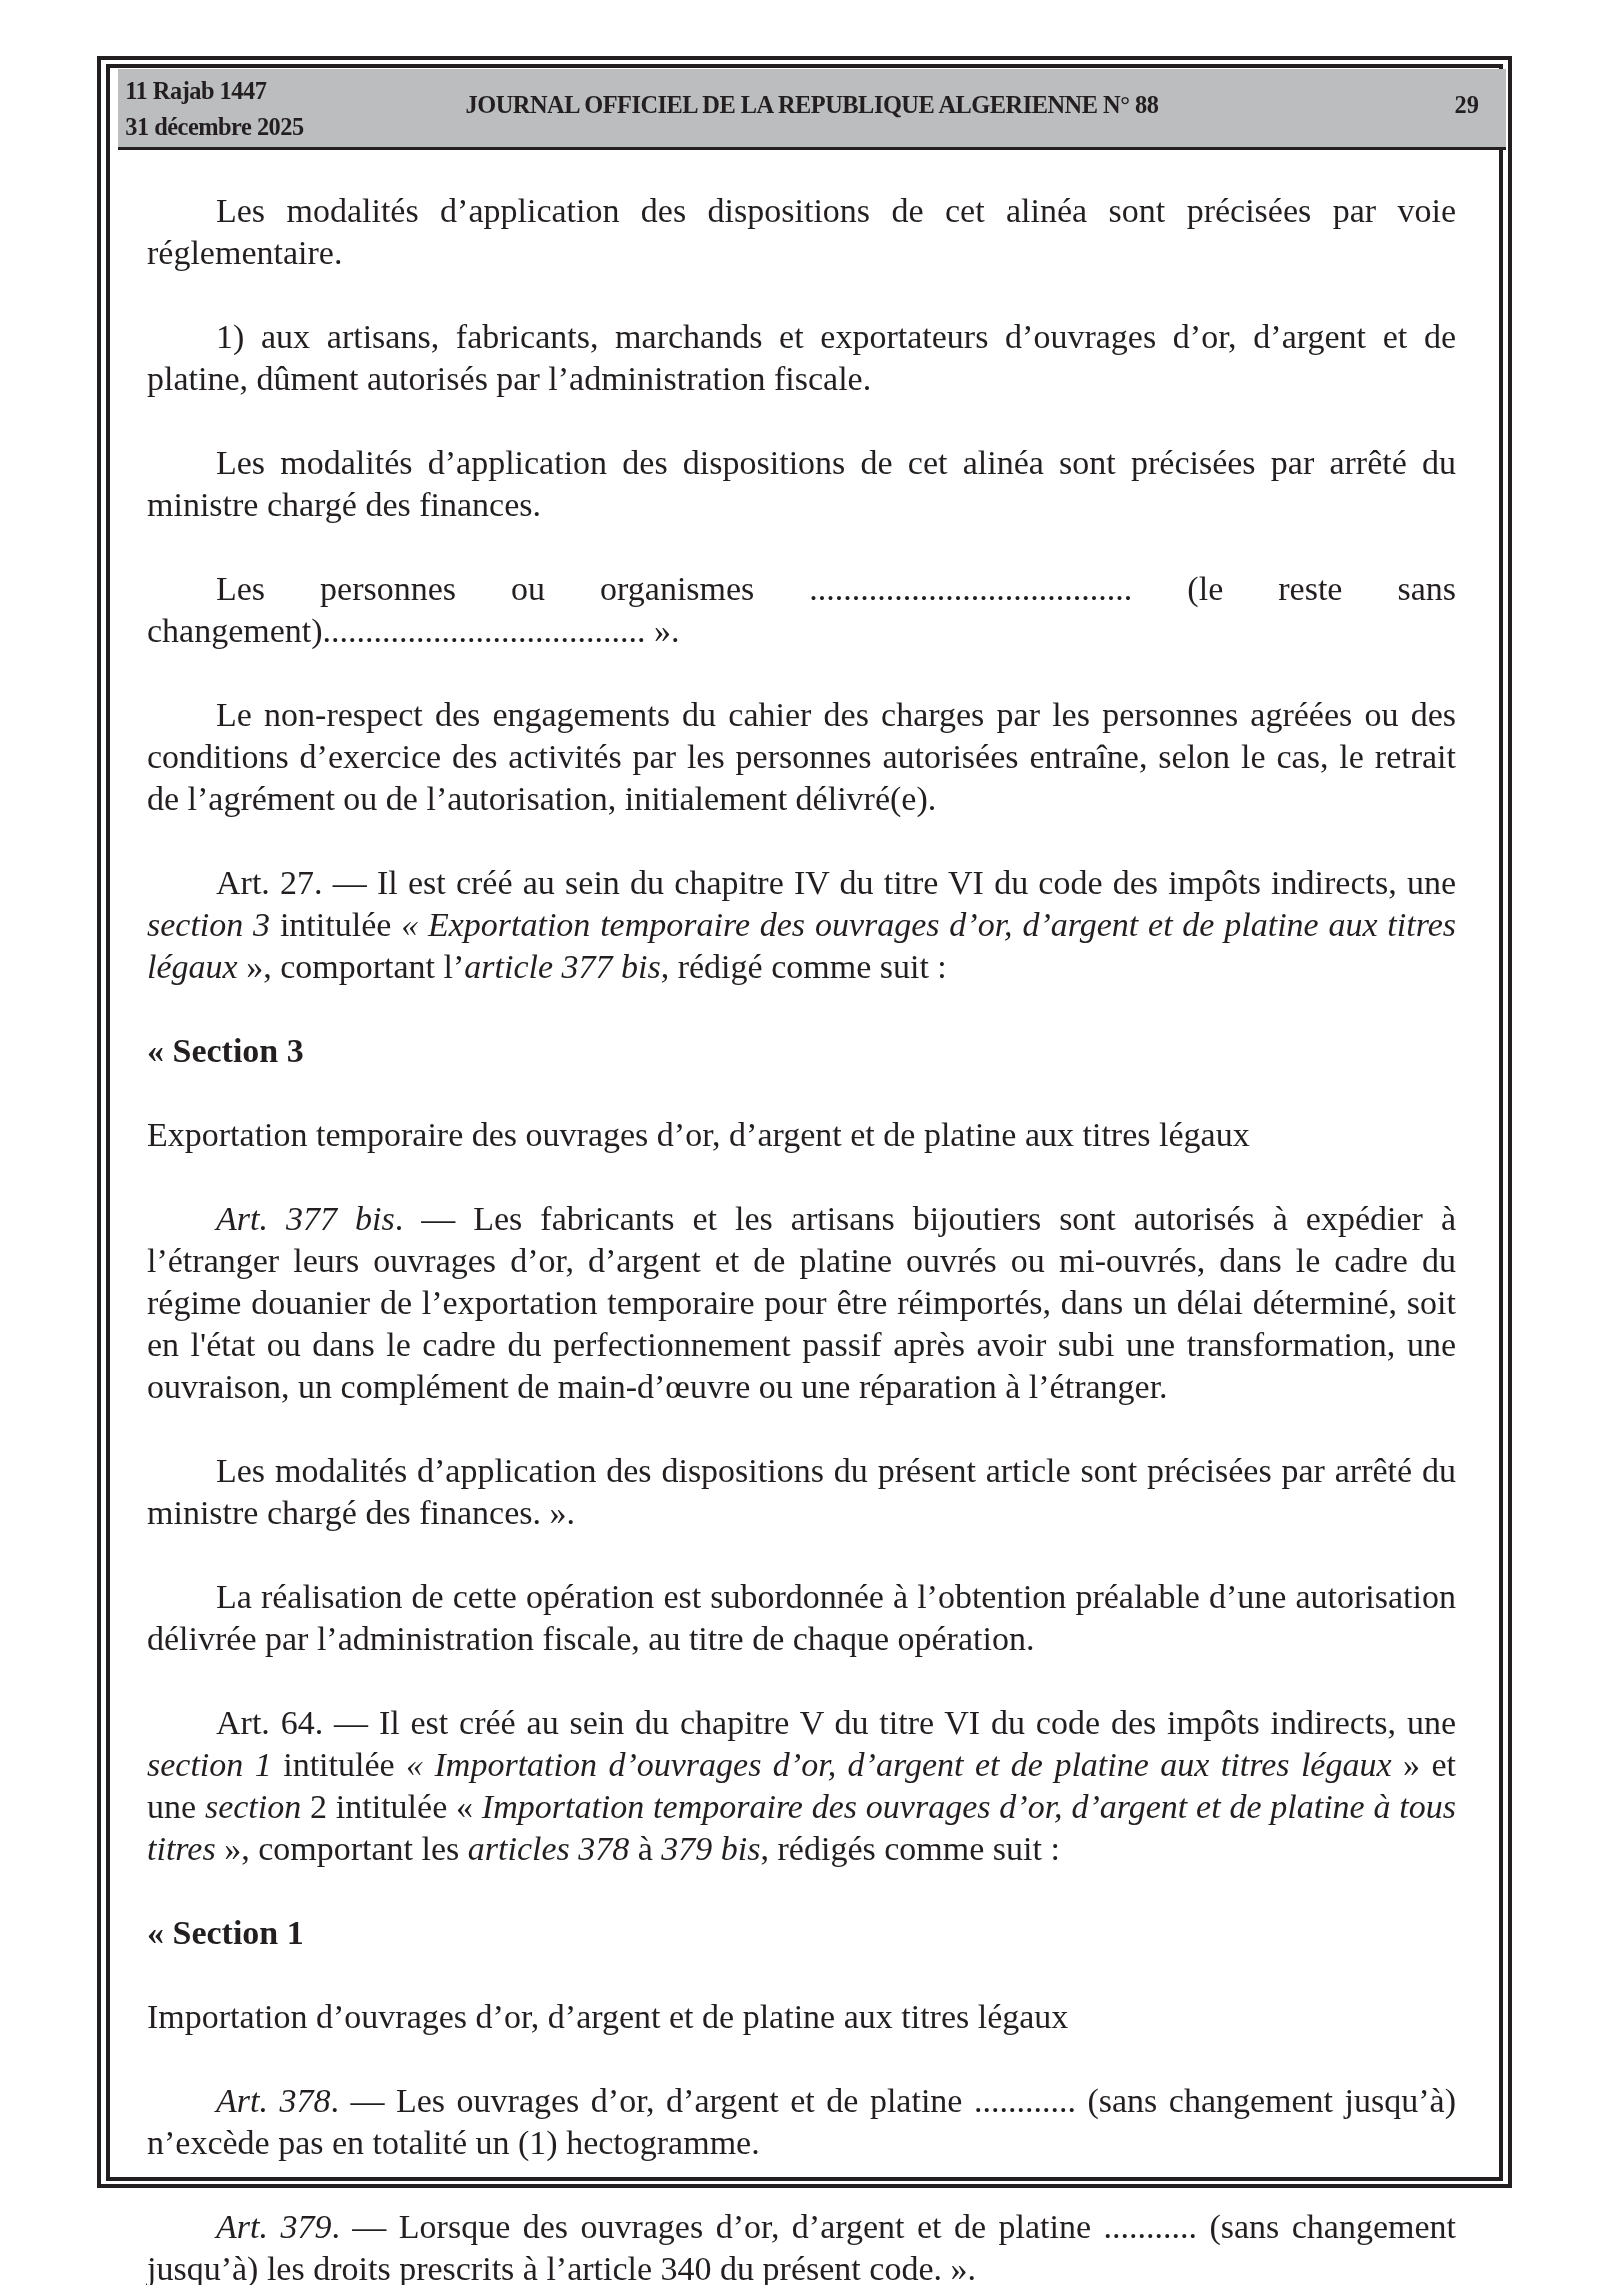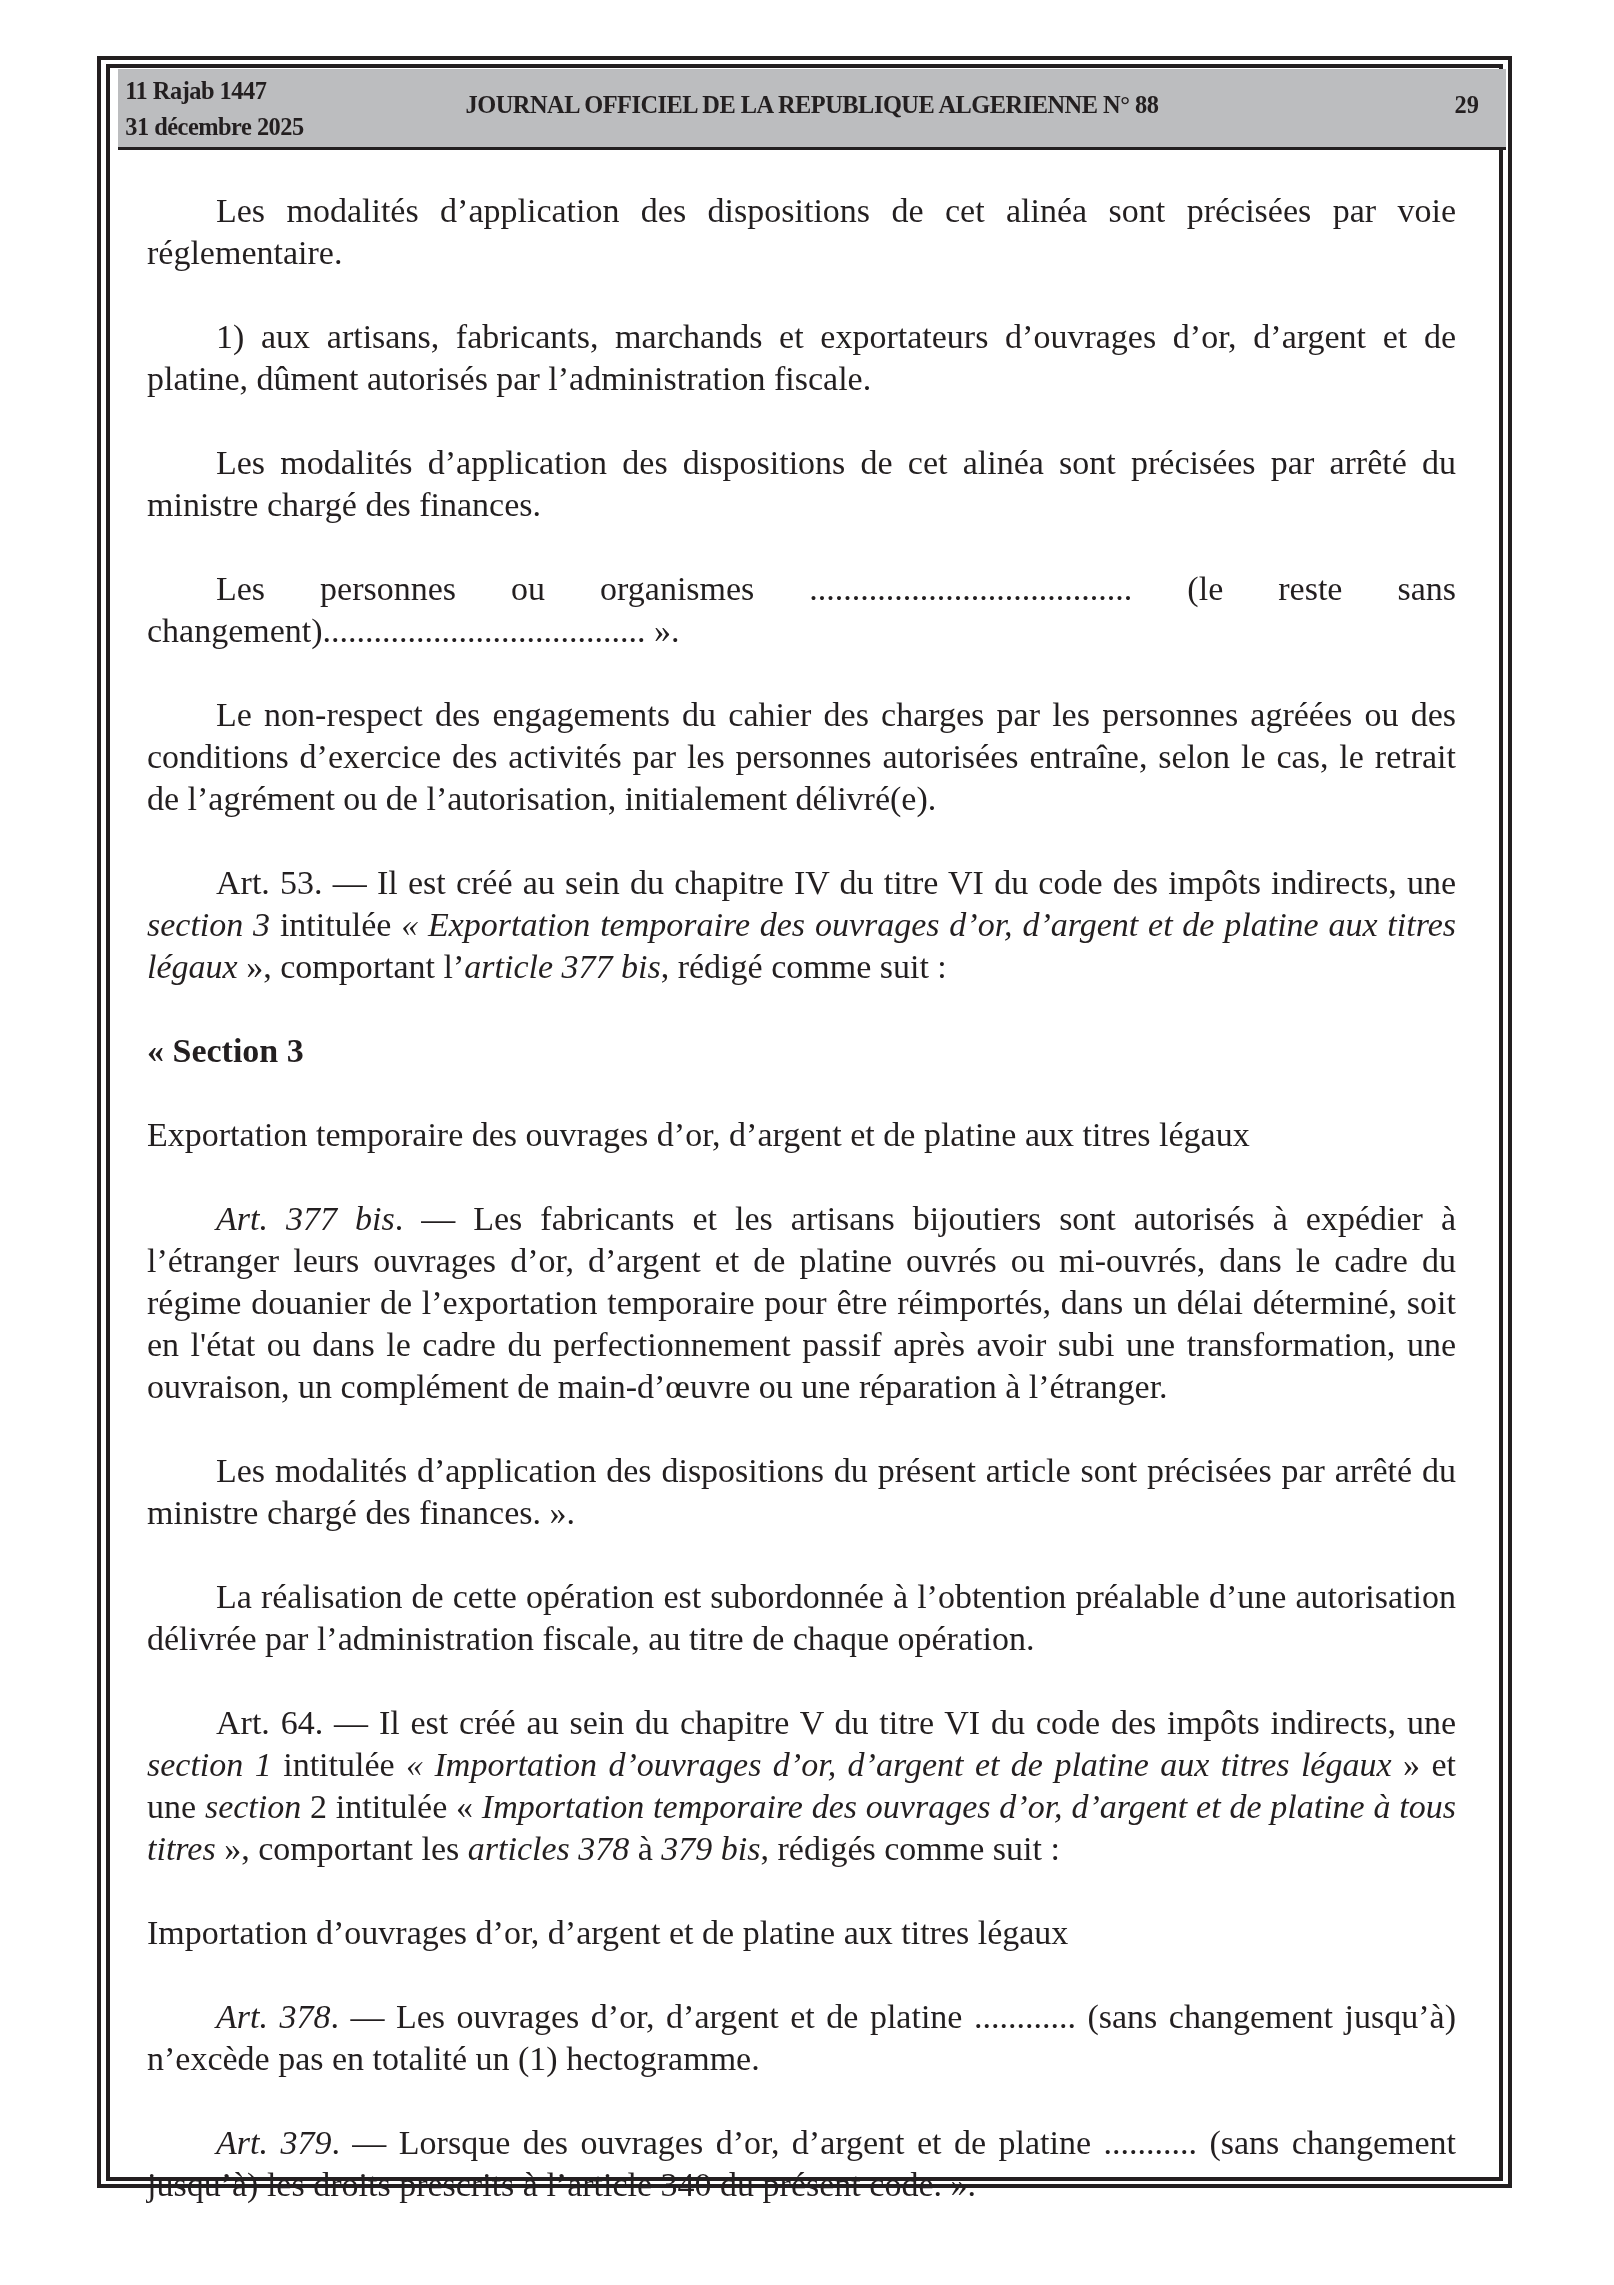--- a/index.html
+++ b/index.html
@@ -103,31 +103,32 @@
   <div class="page-number">29</div>
 </div>
 
 <div class="content">
   <p class="para">Les modalités d’application des dispositions de cet alinéa sont précisées par voie réglementaire.</p>
   <p class="para">1) aux artisans, fabricants, marchands et exportateurs d’ouvrages d’or, d’argent et de platine, dûment autorisés par l’administration fiscale.</p>
   <p class="para">Les modalités d’application des dispositions de cet alinéa sont précisées par arrêté du ministre chargé des finances.</p>
   <p class="para">Les personnes ou organismes ...................................... (le reste sans changement)...................................... ».</p>
   <p class="para">Le non-respect des engagements du cahier des charges par les personnes agréées ou des conditions d’exercice des activités par les personnes autorisées entraîne, selon le cas, le retrait de l’agrément ou de l’autorisation, initialement délivré(e).</p>
 
-  <p class="para"><span>Art. 53. —</span><span> Il est créé au sein du chapitre IV du titre VI du code des impôts indirects, une </span><i>section 3</i><span> intitulée </span><i>« Exportation temporaire des ouvrages d’or, d’argent et de platine aux titres légaux</i><span> », comportant l’</span><i>article 377 bis</i><span>, rédigé comme suit :</span></p>
+  <p class="para"><span>Art. 27. —</span><span> Il est créé au sein du chapitre IV du titre VI du code des impôts indirects, une </span><i>section 3</i><span> intitulée </span><i>« Exportation temporaire des ouvrages d’or, d’argent et de platine aux titres légaux</i><span> », comportant l’</span><i>article 377 bis</i><span>, rédigé comme suit :</span></p>
 
   <p class="para centered section-title">« Section 3</p>
   <p class="para centered">Exportation temporaire des ouvrages d’or, d’argent et de platine aux titres légaux</p>
 
   <p class="para"><i>Art. 377 bis</i><span>. — </span><span>Les fabricants et les artisans bijoutiers sont autorisés à expédier à l’étranger leurs ouvrages d’or, d’argent et de platine ouvrés ou mi-ouvrés, dans le cadre du régime douanier de l’exportation temporaire pour être réimportés, dans un délai déterminé, soit en l'état ou dans le cadre du perfectionnement passif après avoir subi une transformation, une ouvraison, un complément de main-d’œuvre ou une réparation à l’étranger.</span></p>
 
   <p class="para">Les modalités d’application des dispositions du présent article sont précisées par arrêté du ministre chargé des finances. ».</p>
   <p class="para">La réalisation de cette opération est subordonnée à l’obtention préalable d’une autorisation délivrée par l’administration fiscale, au titre de chaque opération.</p>
 
   <p class="para"><span>Art. 64. —</span><span> Il est créé au sein du chapitre V du titre VI du code des impôts indirects, une </span><i>section 1</i><span> intitulée </span><i>« Importation d’ouvrages d’or, d’argent et de platine aux titres légaux</i><span> » et une </span><i>section</i><span> 2 intitulée « </span><i>Importation temporaire des ouvrages d’or, d’argent et de platine à tous titres</i><span> », comportant les </span><i>articles 378</i><span> à </span><i>379 bis</i><span>, rédigés comme suit :</span></p>
 
+  <p class="para centered section-title">« Section 1</p>
   <p class="para centered">Importation d’ouvrages d’or, d’argent et de platine aux titres légaux</p>
 
   <p class="para"><i>Art. 378</i><span>. — </span><span>Les ouvrages d’or, d’argent et de platine ............ (sans changement jusqu’à) n’excède pas en totalité un (1) hectogramme.</span></p>
 
   <p class="para"><i>Art. 379</i><span>. — </span><span>Lorsque des ouvrages d’or, d’argent et de platine ........... (sans changement jusqu’à) les droits prescrits à l’article 340 du présent code. ».</span></p>
 </div>
 
 
 </body></html>

